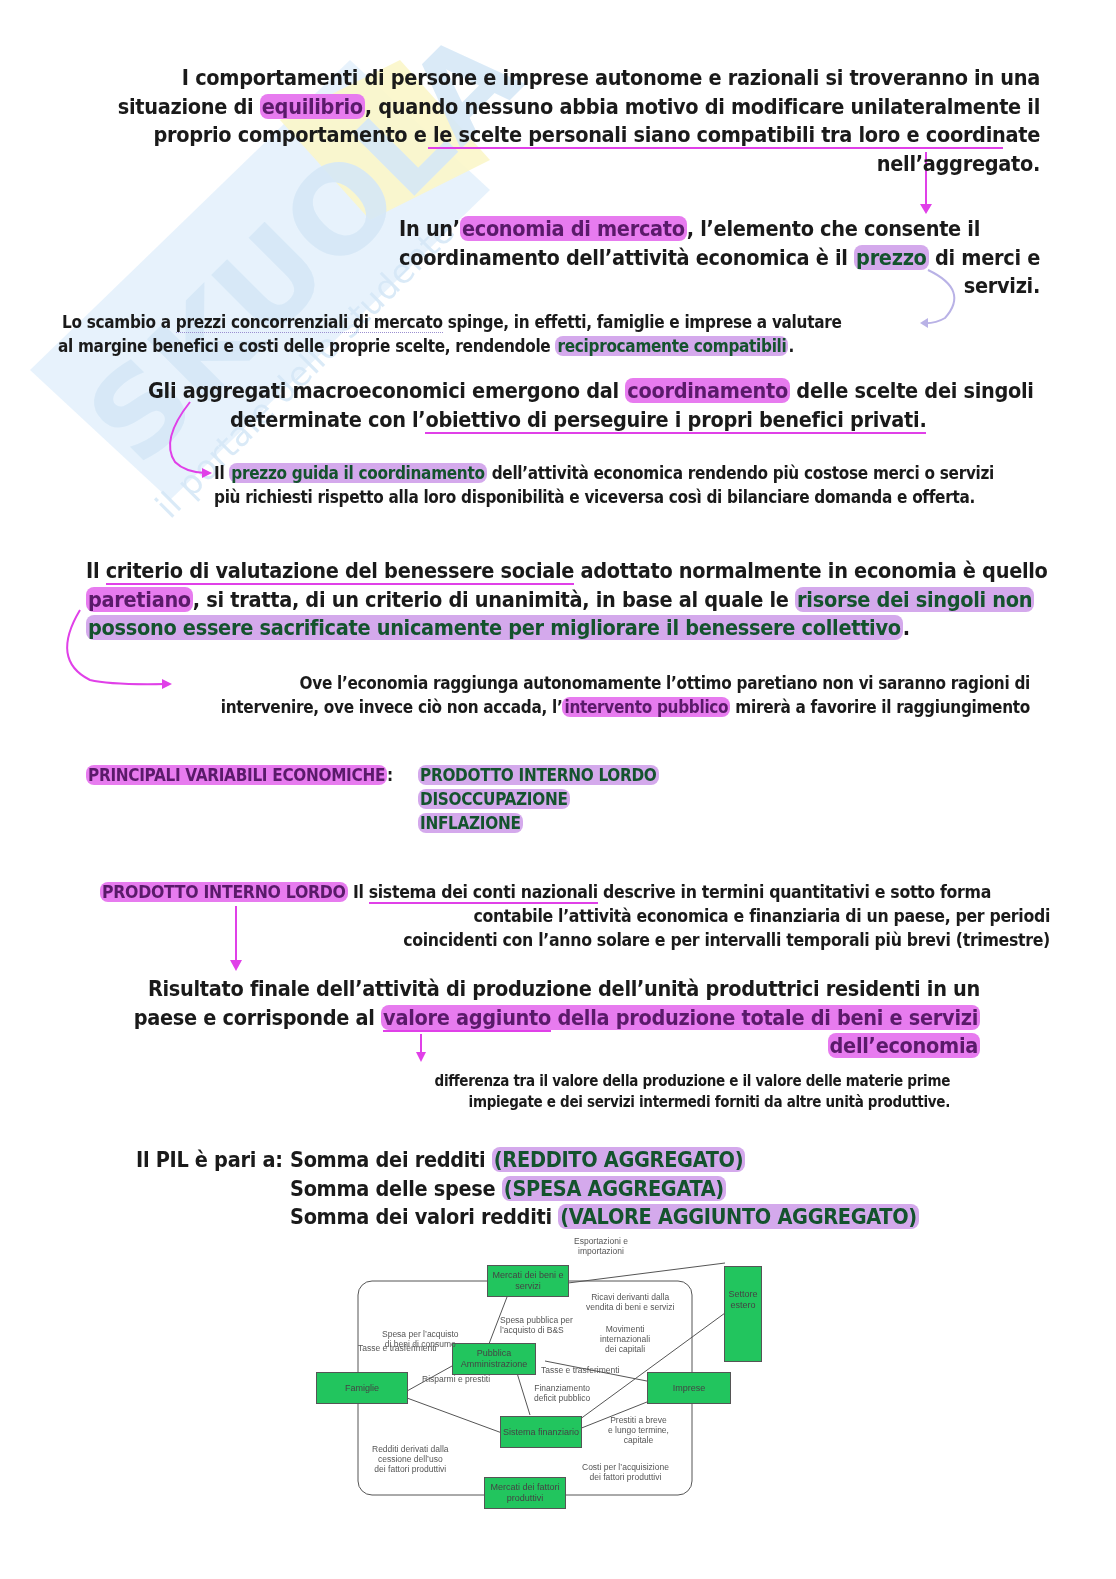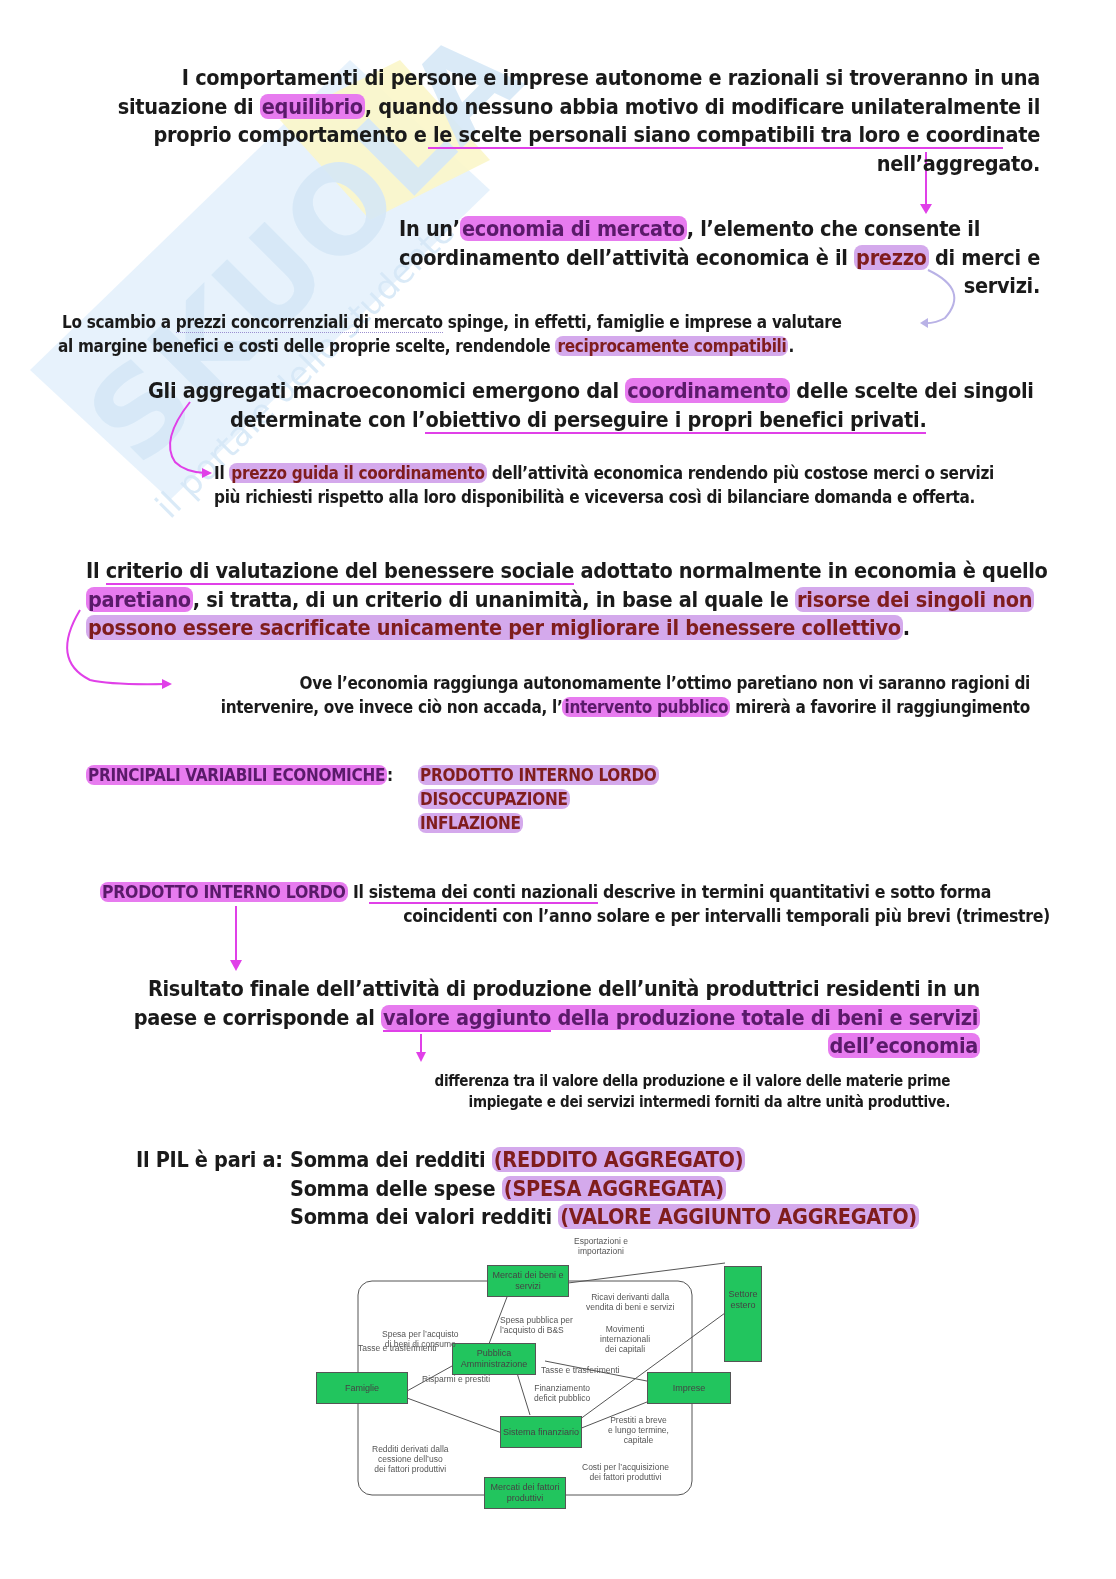--- a/index.html
+++ b/index.html
@@ -2,21 +2,21 @@
 <html><head>
 <meta charset="utf-8">
 <style>
   html,body{margin:0;padding:0;}
   body{width:1116px;height:1579px;position:relative;background:#ffffff;overflow:hidden;
        font-family:"DejaVu Sans Condensed","DejaVu Sans",sans-serif;color:#1a1a1a;}
   .wm{position:absolute;left:20px;top:40px;width:520px;height:500px;pointer-events:none;}
   .p{position:absolute;font-weight:bold;white-space:nowrap;letter-spacing:-0.3px;}
   .c{text-align:right;}
   .hl-pink{background:#e77bef;border-radius:8px;padding:0 2px;color:#5a1a6a;}
-  .hl-lav{background:#d4a9ec;border-radius:8px;padding:0 2px;color:#7f1d1d;}
+  .hl-lav{background:#d4a9ec;border-radius:8px;padding:0 2px;color:#14532d;}
   .ul-pink{border-bottom:2px solid #e040e8;}
   .ul-dot{border-bottom:1px dotted #9b8fd0;}
   .caps{font-family:"DejaVu Sans Condensed","DejaVu Sans",sans-serif;font-weight:bold;}
   svg.arrows{position:absolute;left:0;top:0;width:1116px;height:1579px;pointer-events:none;}
   .diagram{position:absolute;left:312px;top:1233px;width:456px;height:276px;background:#fff;}
   .dbox{position:absolute;border:1px solid #555;background:#22c55e;font-family:"Liberation Sans",sans-serif;
         font-size:9px;color:#444;text-align:center;display:flex;align-items:center;justify-content:center;line-height:11px;}
   .dlbl{position:absolute;font-family:"Liberation Sans",sans-serif;font-size:8.5px;color:#555;text-align:center;line-height:10px;white-space:nowrap;}
 </style>
 </head>
@@ -97,20 +97,21 @@
 <div class="p caps" style="left:418px;top:763px;font-size:17px;line-height:24px;">
   <div><span class="hl-lav">PRODOTTO INTERNO LORDO</span></div>
   <div><span class="hl-lav">DISOCCUPAZIONE</span></div>
   <div><span class="hl-lav">INFLAZIONE</span></div>
 </div>
 
 <div class="p" style="left:100px;top:880px;font-size:17.5px;line-height:24px;">
   <div><span class="hl-pink caps">PRODOTTO INTERNO LORDO</span><span> Il </span><span class="ul-pink">sistema dei conti nazionali</span><span> descrive in termini quantitativi e sotto forma</span></div>
 </div>
 <div class="p c" style="left:350px;top:904px;width:700px;font-size:17.5px;line-height:24px;">
+  <div>contabile l’attività economica e finanziaria di un paese, per periodi</div>
   <div>coincidenti con l’anno solare e per intervalli temporali più brevi (trimestre)</div>
 </div>
 
 <div class="p c" style="left:110px;top:975px;width:870px;font-size:21.5px;line-height:28.5px;">
   <div>Risultato finale dell’attività di produzione dell’unità produttrici residenti in un</div>
   <div><span>paese e corrisponde al </span><span class="hl-pink"><span class="ul-pink">valore aggiunto</span><span> della produzione totale di beni e servizi</span></span></div>
   <div><span class="hl-pink">dell’economia</span></div>
 </div>
 
 <div class="p c" style="left:380px;top:1071px;width:570px;font-size:15px;line-height:21px;">

